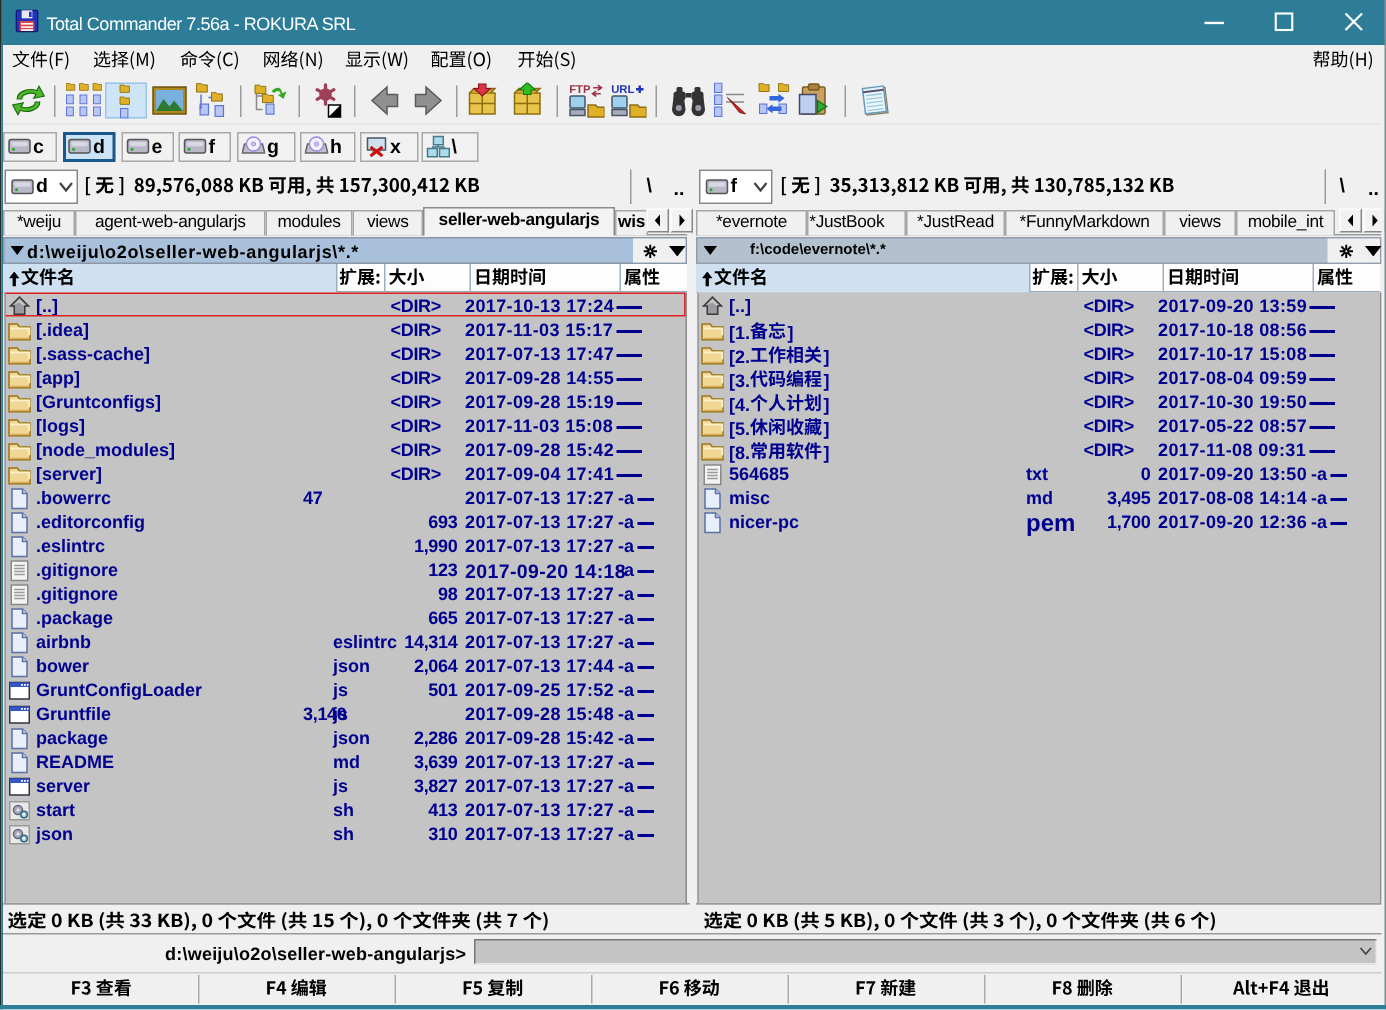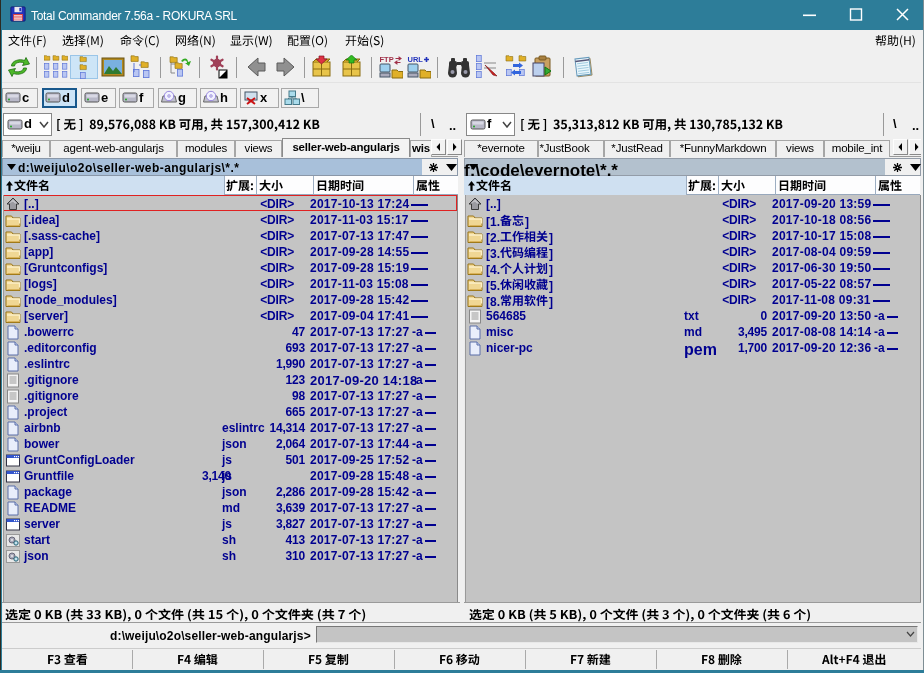--- a/index.html
+++ b/index.html
@@ -369,21 +369,21 @@
 <div class="abs" style="left:464px;top:158px;width:457px;height:18px;background:#b3c1ce;border:1px solid #939ca8"></div>
 <div class="abs" style="left:422px;top:159px;width:35px;height:16px;background:#f0f0f0"></div>
 <div class="abs" style="left:885px;top:159px;width:35px;height:16px;background:#f0f0f0"></div>
 <svg class="abs" style="left:7px;top:164px" width="9" height="6" viewBox="0 0 9 6">
     <path d="M0 0 h9 l-4.5 6 z" fill="#000"></path>
   </svg>
 <svg class="abs" style="left:469px;top:164px" width="9" height="6" viewBox="0 0 9 6">
     <path d="M0 0 h9 l-4.5 6 z" fill="#000"></path>
   </svg>
 <div class="abs b" style="left:18px;top:161px;font-size:12px;letter-spacing:0.45px">d:\weiju\o2o\seller-web-angularjs\*.*</div>
-<div class="abs b" style="left:464px;top:161px;font-size:17px">f:\code\evernote\*.*</div>
+<div class="abs b" style="left:500px;top:161px;font-size:10px">f:\code\evernote\*.*</div>
 <svg class="abs" style="left:429px;top:163px" width="9" height="9" viewBox="0 0 9 9">
     <g stroke="#000" stroke-width="1.3">
       <path d="M4.5 0 V9 M0 4.5 H9 M1.3 1.3 L7.7 7.7 M7.7 1.3 L1.3 7.7"></path>
     </g>
     <circle cx="4.5" cy="4.5" r="1.6" fill="#000"></circle>
     <circle cx="4.5" cy="4.5" r="0.7" fill="#f0f0f0"></circle>
   </svg>
 <svg class="abs" style="left:893px;top:163px" width="9" height="9" viewBox="0 0 9 9">
     <g stroke="#000" stroke-width="1.3">
       <path d="M4.5 0 V9 M0 4.5 H9 M1.3 1.3 L7.7 7.7 M7.7 1.3 L1.3 7.7"></path>
@@ -516,21 +516,21 @@
   </svg>
 <div class="abs b navy" style="left:24px;top:309px;font-size:12px;white-space:nowrap">[server]</div>
 <div class="abs b navy" style="left:202px;top:309px;width:92px;font-size:12px;text-align:right;letter-spacing:-0.2px">&lt;DIR&gt;</div>
 <div class="abs b navy" style="left:310px;top:309px;font-size:12px;letter-spacing:0.25px">2017-09-04 17:41</div>
 <div class="abs" style="left:411px;top:316px;width:17px;height:2px;background:#000090"></div>
 <svg class="abs" style="left:5px;top:325px" width="16" height="15" viewBox="0 0 16 15">
     <path d="M3 1 h7 l3 3 v10 H3 z" fill="#e9eefb" stroke="#5b6fa8" stroke-width="1"></path>
     <path d="M10 1 v3 h3" fill="#c8d4f0" stroke="#5b6fa8" stroke-width="1"></path>
   </svg>
 <div class="abs b navy" style="left:24px;top:325px;font-size:12px;white-space:nowrap">.bowerrc</div>
-<div class="abs b navy" style="left:202px;top:325px;width:103px;font-size:12px;text-align:right;letter-spacing:-0.2px">47</div>
+<div class="abs b navy" style="left:202px;top:325px;width:103px;font-size:12px;text-align:left;letter-spacing:-0.2px">47</div>
 <div class="abs b navy" style="left:310px;top:325px;font-size:12px;letter-spacing:0.25px">2017-07-13 17:27</div>
 <div class="abs b navy" style="left:412px;top:325px;font-size:12px">-a</div>
 <div class="abs" style="left:425px;top:332px;width:11px;height:2px;background:#000090"></div>
 <svg class="abs" style="left:5px;top:341px" width="16" height="15" viewBox="0 0 16 15">
     <path d="M3 1 h7 l3 3 v10 H3 z" fill="#e9eefb" stroke="#5b6fa8" stroke-width="1"></path>
     <path d="M10 1 v3 h3" fill="#c8d4f0" stroke="#5b6fa8" stroke-width="1"></path>
   </svg>
 <div class="abs b navy" style="left:24px;top:341px;font-size:12px;white-space:nowrap">.editorconfig</div>
 <div class="abs b navy" style="left:202px;top:341px;width:103px;font-size:12px;text-align:right;letter-spacing:-0.2px">693</div>
 <div class="abs b navy" style="left:310px;top:341px;font-size:12px;letter-spacing:0.25px">2017-07-13 17:27</div>
@@ -560,21 +560,21 @@
   </svg>
 <div class="abs b navy" style="left:24px;top:389px;font-size:12px;white-space:nowrap">.gitignore</div>
 <div class="abs b navy" style="left:202px;top:389px;width:103px;font-size:12px;text-align:right;letter-spacing:-0.2px">98</div>
 <div class="abs b navy" style="left:310px;top:389px;font-size:12px;letter-spacing:0.25px">2017-07-13 17:27</div>
 <div class="abs b navy" style="left:412px;top:389px;font-size:12px">-a</div>
 <div class="abs" style="left:425px;top:396px;width:11px;height:2px;background:#000090"></div>
 <svg class="abs" style="left:5px;top:405px" width="16" height="15" viewBox="0 0 16 15">
     <path d="M3 1 h7 l3 3 v10 H3 z" fill="#e9eefb" stroke="#5b6fa8" stroke-width="1"></path>
     <path d="M10 1 v3 h3" fill="#c8d4f0" stroke="#5b6fa8" stroke-width="1"></path>
   </svg>
-<div class="abs b navy" style="left:24px;top:405px;font-size:12px;white-space:nowrap">.project</div>
+<div class="abs b navy" style="left:24px;top:405px;font-size:12px;white-space:nowrap">.package</div>
 <div class="abs b navy" style="left:202px;top:405px;width:103px;font-size:12px;text-align:right;letter-spacing:-0.2px">665</div>
 <div class="abs b navy" style="left:310px;top:405px;font-size:12px;letter-spacing:0.25px">2017-07-13 17:27</div>
 <div class="abs b navy" style="left:412px;top:405px;font-size:12px">-a</div>
 <div class="abs" style="left:425px;top:412px;width:11px;height:2px;background:#000090"></div>
 <svg class="abs" style="left:5px;top:421px" width="16" height="15" viewBox="0 0 16 15">
     <path d="M3 1 h7 l3 3 v10 H3 z" fill="#e9eefb" stroke="#5b6fa8" stroke-width="1"></path>
     <path d="M10 1 v3 h3" fill="#c8d4f0" stroke="#5b6fa8" stroke-width="1"></path>
   </svg>
 <div class="abs b navy" style="left:24px;top:421px;font-size:12px;white-space:nowrap">airbnb</div>
 <div class="abs b navy" style="left:222px;top:421px;font-size:12px">eslintrc</div>
@@ -720,21 +720,21 @@
 <div class="abs" style="left:873px;top:252px;width:17px;height:2px;background:#000090"></div>
 <svg class="abs" style="left:467px;top:261px" width="16" height="15" viewBox="0 0 16 15">
     <path d="M1 3 h5.5 l1.5 2 H15 v8.5 H1 z" fill="#f0d794" stroke="#9a7414" stroke-width="1"></path>
     <path d="M2 6 h12.5 v4.5" stroke="#fcf0c8" stroke-width="1.3" fill="none"></path>
     <path d="M2.5 12.6 h12" stroke="#d8b054" stroke-width="1" fill="none"></path>
   </svg>
 <div class="abs b navy" style="left:486px;top:261px;font-size:12px;white-space:nowrap">[4.<span style="position:relative;top:0.5px"><span style="display:inline-block;vertical-align:0px;"><svg width="49" height="13" viewBox="0 -11 49 13" style="overflow:visible">
           <path d="M5.2 -6.3V1.1H6.7V-6.3ZM6.0 -10.2C4.8 -8.2 2.6 -6.7 0.3 -5.8C0.7 -5.4 1.1 -4.9 1.3 -4.4C3.1 -5.2 4.7 -6.4 6.0 -7.9C7.9 -6.0 9.4 -5.1 10.7 -4.4C10.9 -4.9 11.4 -5.4 11.8 -5.8C10.4 -6.3 8.8 -7.2 6.9 -9.0L7.3 -9.6Z M17.1 -10.2C17.0 -8.1 17.2 -2.7 12.3 -0.1C12.8 0.2 13.3 0.7 13.5 1.1C16.0 -0.4 17.3 -2.6 18.0 -4.7C18.7 -2.7 20.0 -0.3 22.7 1.0C22.9 0.6 23.3 0.1 23.7 -0.3C19.5 -2.1 18.8 -6.6 18.6 -8.3C18.7 -9.0 18.7 -9.7 18.7 -10.2Z M25.4 -9.1C26.1 -8.6 27.0 -7.8 27.4 -7.2L28.3 -8.3C27.9 -8.8 27.0 -9.6 26.3 -10.1ZM24.5 -6.5V-5.1H26.2V-1.4C26.2 -0.9 25.8 -0.5 25.5 -0.3C25.8 -0.0 26.1 0.6 26.3 1.0C26.5 0.7 26.9 0.4 29.4 -1.4C29.2 -1.7 29.0 -2.3 28.9 -2.7L27.7 -1.8V-6.5ZM31.3 -10.1V-6.4H28.4V-4.9H31.3V1.1H32.8V-4.9H35.6V-6.4H32.8V-10.1Z M43.4 -8.9V-2.3H44.8V-8.9ZM45.7 -10.1V-0.6C45.7 -0.4 45.7 -0.3 45.4 -0.3C45.2 -0.3 44.5 -0.3 43.9 -0.3C44.1 0.0 44.3 0.7 44.3 1.1C45.4 1.1 46.1 1.0 46.5 0.8C47.0 0.6 47.1 0.2 47.1 -0.6V-10.1ZM39.5 -9.3C40.1 -8.8 40.9 -8.1 41.2 -7.6L42.2 -8.5C41.9 -9.0 41.1 -9.6 40.5 -10.1ZM41.2 -5.7C40.8 -4.9 40.4 -4.2 39.9 -3.5C39.7 -4.2 39.6 -5.0 39.5 -5.8L43.0 -6.2L42.9 -7.6L39.3 -7.2C39.3 -8.1 39.2 -9.2 39.3 -10.2H37.8C37.8 -9.1 37.8 -8.1 37.9 -7.0L36.3 -6.9L36.4 -5.5L38.1 -5.7C38.2 -4.4 38.5 -3.2 38.8 -2.1C38.0 -1.4 37.2 -0.8 36.3 -0.3C36.6 -0.1 37.1 0.5 37.3 0.8C38.0 0.4 38.7 -0.1 39.3 -0.7C39.9 0.3 40.5 1.0 41.4 1.0C42.5 1.0 42.9 0.5 43.2 -1.6C42.8 -1.8 42.3 -2.1 42.0 -2.4C41.9 -1.0 41.8 -0.5 41.5 -0.5C41.1 -0.5 40.7 -1.0 40.4 -1.9C41.2 -2.9 42.0 -4.1 42.5 -5.3Z" fill="#000090"></path>
         </svg></span></span>]</div>
 <div class="abs b navy" style="left:664px;top:261px;width:92px;font-size:12px;text-align:right;letter-spacing:-0.2px">&lt;DIR&gt;</div>
-<div class="abs b navy" style="left:772px;top:261px;font-size:12px;letter-spacing:0.25px">2017-06-30 19:50</div>
+<div class="abs b navy" style="left:772px;top:261px;font-size:12px;letter-spacing:0.25px">2017-10-30 19:50</div>
 <div class="abs" style="left:873px;top:268px;width:17px;height:2px;background:#000090"></div>
 <svg class="abs" style="left:467px;top:277px" width="16" height="15" viewBox="0 0 16 15">
     <path d="M1 3 h5.5 l1.5 2 H15 v8.5 H1 z" fill="#f0d794" stroke="#9a7414" stroke-width="1"></path>
     <path d="M2 6 h12.5 v4.5" stroke="#fcf0c8" stroke-width="1.3" fill="none"></path>
     <path d="M2.5 12.6 h12" stroke="#d8b054" stroke-width="1" fill="none"></path>
   </svg>
 <div class="abs b navy" style="left:486px;top:277px;font-size:12px;white-space:nowrap">[5.<span style="position:relative;top:0.5px"><span style="display:inline-block;vertical-align:0px;"><svg width="49" height="13" viewBox="0 -11 49 13" style="overflow:visible">
           <path d="M3.2 -10.1C2.5 -8.3 1.4 -6.6 0.1 -5.5C0.4 -5.1 0.8 -4.3 1.0 -4.0C1.3 -4.3 1.6 -4.7 2.0 -5.1V1.1H3.4V-1.3C3.7 -1.1 4.1 -0.6 4.4 -0.3C5.3 -1.2 6.2 -2.5 6.9 -3.9V1.1H8.3V-4.2C9.0 -2.7 9.8 -1.3 10.8 -0.3C11.0 -0.7 11.5 -1.2 11.9 -1.5C10.7 -2.5 9.6 -4.2 9.0 -5.9H11.5V-7.3H8.3V-10.0H6.9V-7.3H3.9V-5.9H6.4C5.7 -4.2 4.6 -2.5 3.4 -1.5V-7.2C3.9 -8.0 4.3 -8.8 4.6 -9.7Z M12.8 -7.5V1.1H14.2V-7.5ZM13.2 -9.5C13.9 -8.7 14.7 -7.8 15.0 -7.1L16.2 -7.9C15.8 -8.6 15.0 -9.5 14.3 -10.2ZM16.3 -9.7V-8.4H21.7V-0.7C21.7 -0.5 21.7 -0.4 21.4 -0.4C21.2 -0.4 20.4 -0.4 19.6 -0.4C19.8 -0.1 20.0 0.6 20.1 1.0C21.2 1.0 22.0 1.0 22.5 0.7C23.0 0.5 23.1 0.1 23.1 -0.7V-9.7ZM17.3 -7.5V-6.1H14.8V-4.9H16.9C16.3 -3.8 15.4 -2.8 14.4 -2.2C14.7 -1.9 15.1 -1.5 15.3 -1.2C16.0 -1.7 16.8 -2.5 17.3 -3.5V-0.0H18.6V-3.6C19.3 -2.8 19.9 -2.0 20.3 -1.4L21.4 -2.3C20.9 -3.0 20.0 -4.0 19.0 -4.9H21.3V-6.1H18.6V-7.5Z M31.5 -6.6H33.5C33.3 -5.4 33.0 -4.3 32.5 -3.4C32.1 -4.3 31.7 -5.2 31.4 -6.3ZM25.1 -0.9C25.4 -1.1 25.8 -1.3 27.7 -2.0V1.1H29.1V-5.0C29.4 -4.6 29.8 -4.1 30.0 -3.9C30.2 -4.1 30.4 -4.4 30.6 -4.7C30.9 -3.8 31.3 -2.9 31.8 -2.1C31.1 -1.2 30.3 -0.6 29.3 -0.1C29.6 0.2 30.0 0.8 30.2 1.1C31.2 0.6 31.9 -0.1 32.6 -0.9C33.2 -0.1 33.9 0.6 34.7 1.0C35.0 0.6 35.4 0.1 35.7 -0.2C34.8 -0.6 34.1 -1.3 33.4 -2.1C34.1 -3.3 34.6 -4.8 34.9 -6.6H35.6V-8.0H32.0C32.1 -8.6 32.3 -9.3 32.4 -10.0L30.9 -10.2C30.6 -8.3 30.1 -6.4 29.1 -5.3V-10.0H27.7V-3.4L26.4 -3.0V-8.9H25.0V-3.1C25.0 -2.6 24.8 -2.4 24.6 -2.2C24.8 -1.9 25.0 -1.3 25.1 -0.9Z M45.9 -5.6C45.7 -4.8 45.5 -4.1 45.2 -3.4C45.1 -4.1 45.0 -5.0 45.0 -6.1H47.5V-7.3H46.9L47.3 -7.5C47.1 -7.8 46.7 -8.1 46.4 -8.3H47.4V-9.5H44.7V-10.2H43.2V-9.5H40.7V-10.2H39.3V-9.5H36.6V-8.3H39.3V-7.7H40.7V-8.3H43.2V-7.6H43.7L43.7 -7.3H38.5V-5.3H37.9V-7.1H36.9V-3.9H37.9V-4.2H38.5V-3.7V-3.4H36.4V-2.3H36.9V-2.0C36.9 -1.3 36.9 -0.2 36.3 0.5C36.5 0.6 36.9 0.9 37.1 1.1C37.8 0.2 38.0 -1.1 38.0 -2.0V-2.3H38.5C38.4 -1.3 38.3 -0.3 37.9 0.5C38.2 0.6 38.7 0.9 38.9 1.1C39.6 -0.2 39.7 -2.2 39.7 -3.6V-6.1H43.7C43.8 -4.3 44.0 -2.8 44.3 -1.6C44.1 -1.3 43.9 -1.0 43.7 -0.8V-1.1H42.7V-1.7H43.7V-4.1H42.7V-4.7H43.6V-5.6H40.1V0.5H41.1V-0.2H43.1C42.9 -0.0 42.7 0.1 42.5 0.3C42.8 0.4 43.4 0.9 43.6 1.1C44.0 0.7 44.5 0.3 44.9 -0.2C45.2 0.6 45.7 1.1 46.3 1.1C47.2 1.1 47.6 0.7 47.8 -1.1C47.5 -1.2 47.1 -1.4 46.8 -1.7C46.8 -0.5 46.6 -0.2 46.4 -0.2C46.2 -0.2 45.9 -0.6 45.7 -1.4C46.3 -2.5 46.8 -3.9 47.1 -5.4ZM45.4 -7.8C45.6 -7.6 45.8 -7.5 46.0 -7.3H44.9V-8.0H44.7V-8.3H46.1ZM41.8 -1.1H41.1V-1.7H41.8ZM41.8 -4.1H41.1V-4.7H41.8ZM41.1 -3.3H42.7V-2.6H41.1Z" fill="#000090"></path>
         </svg></span></span>]</div>
 <div class="abs b navy" style="left:664px;top:277px;width:92px;font-size:12px;text-align:right;letter-spacing:-0.2px">&lt;DIR&gt;</div>

